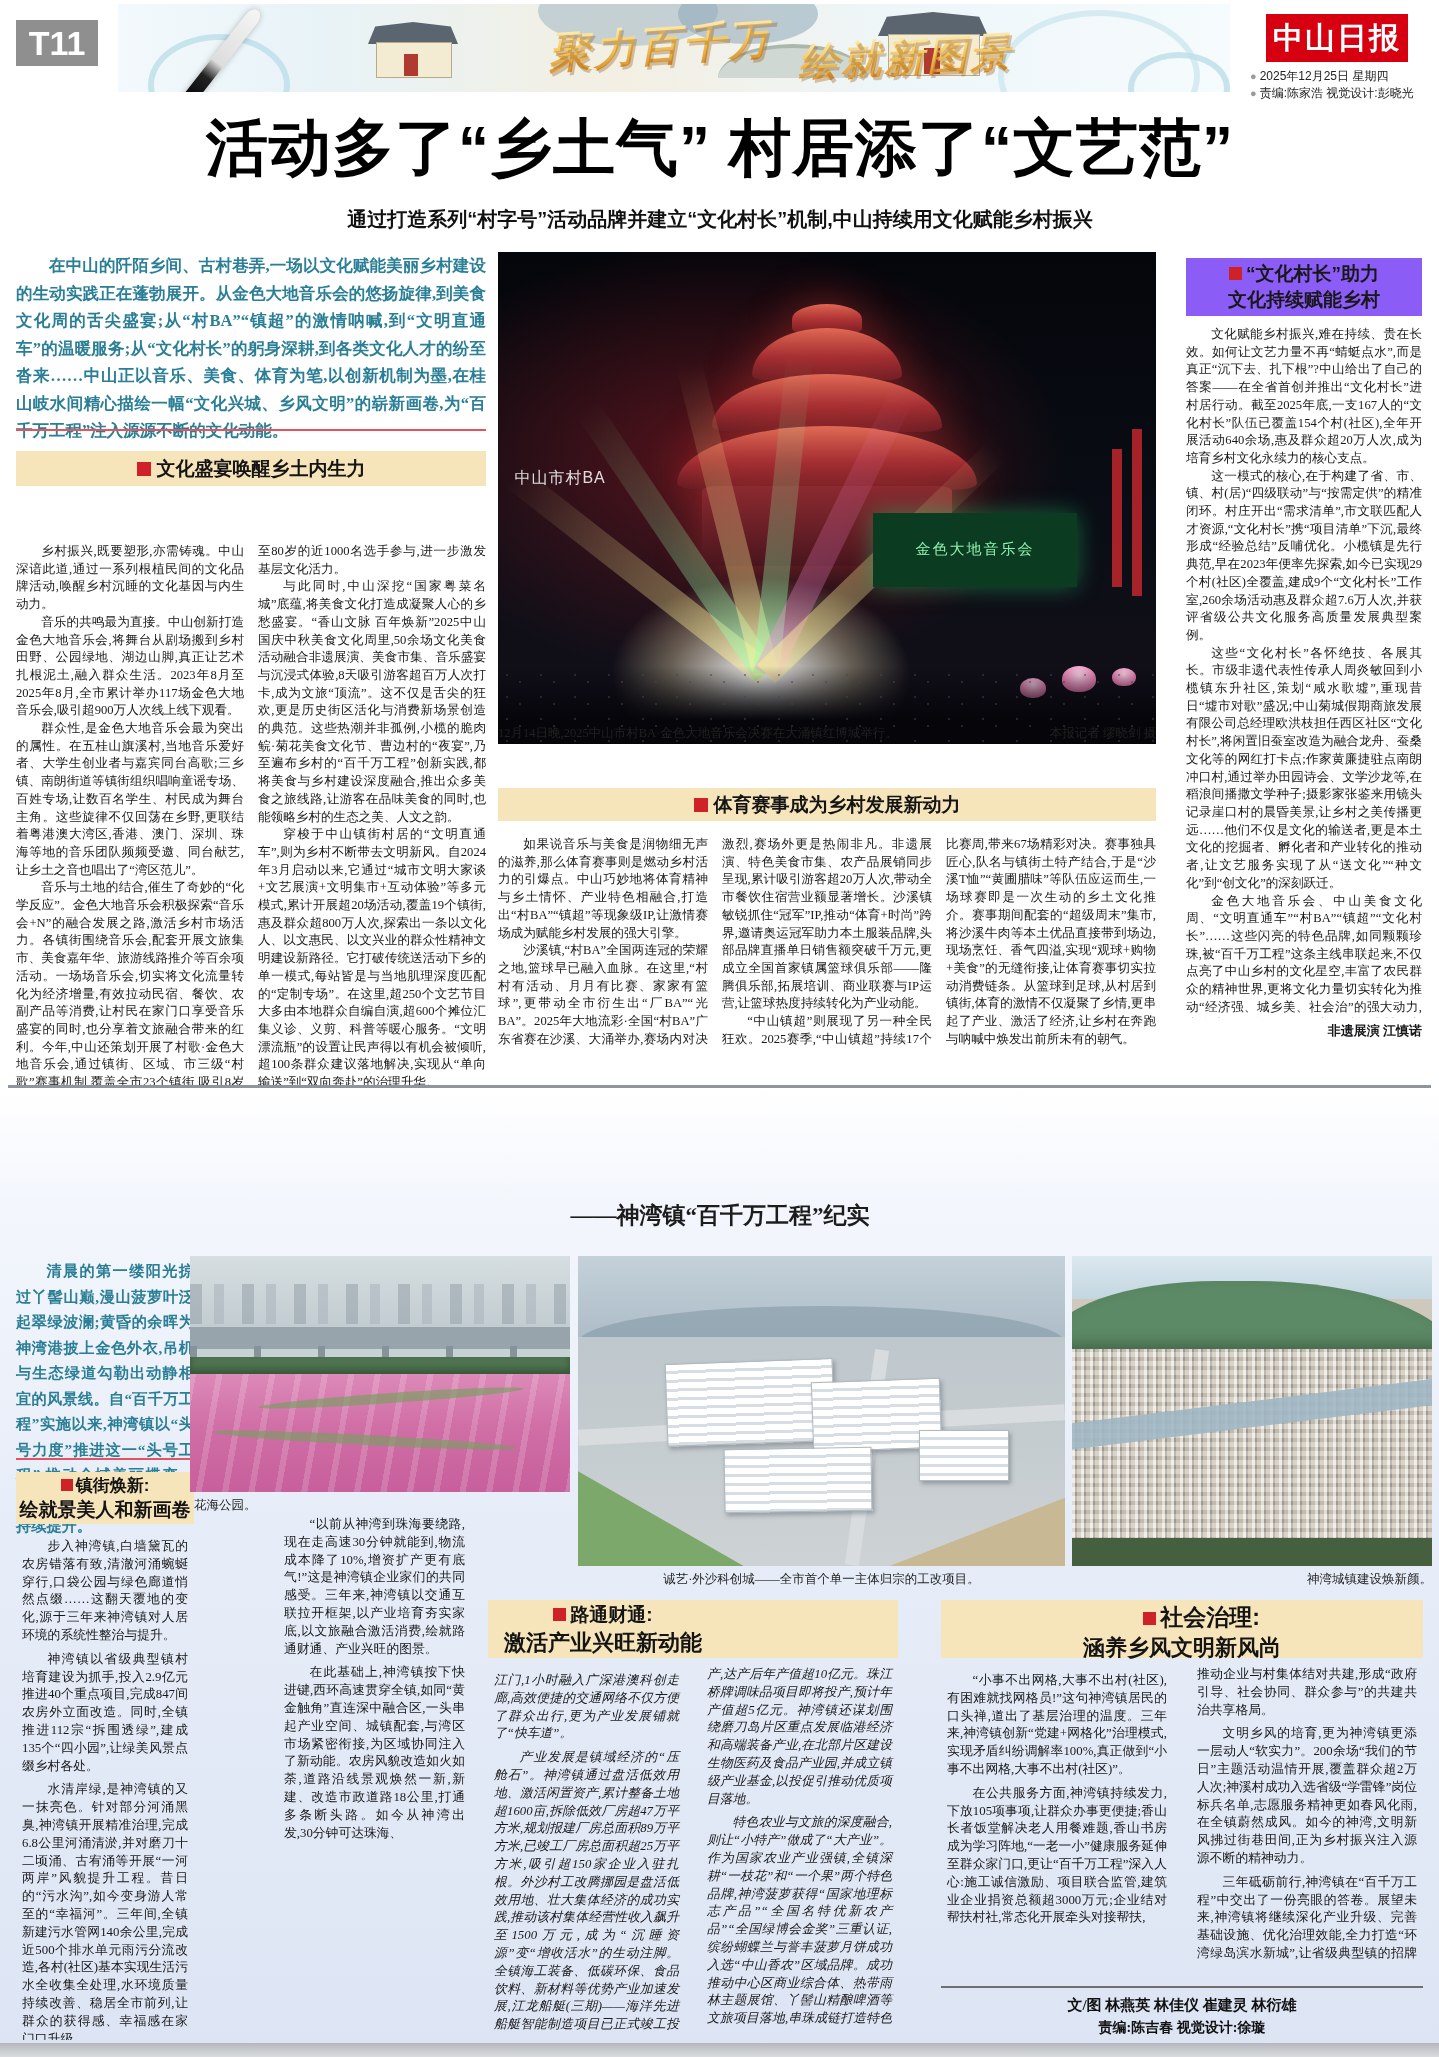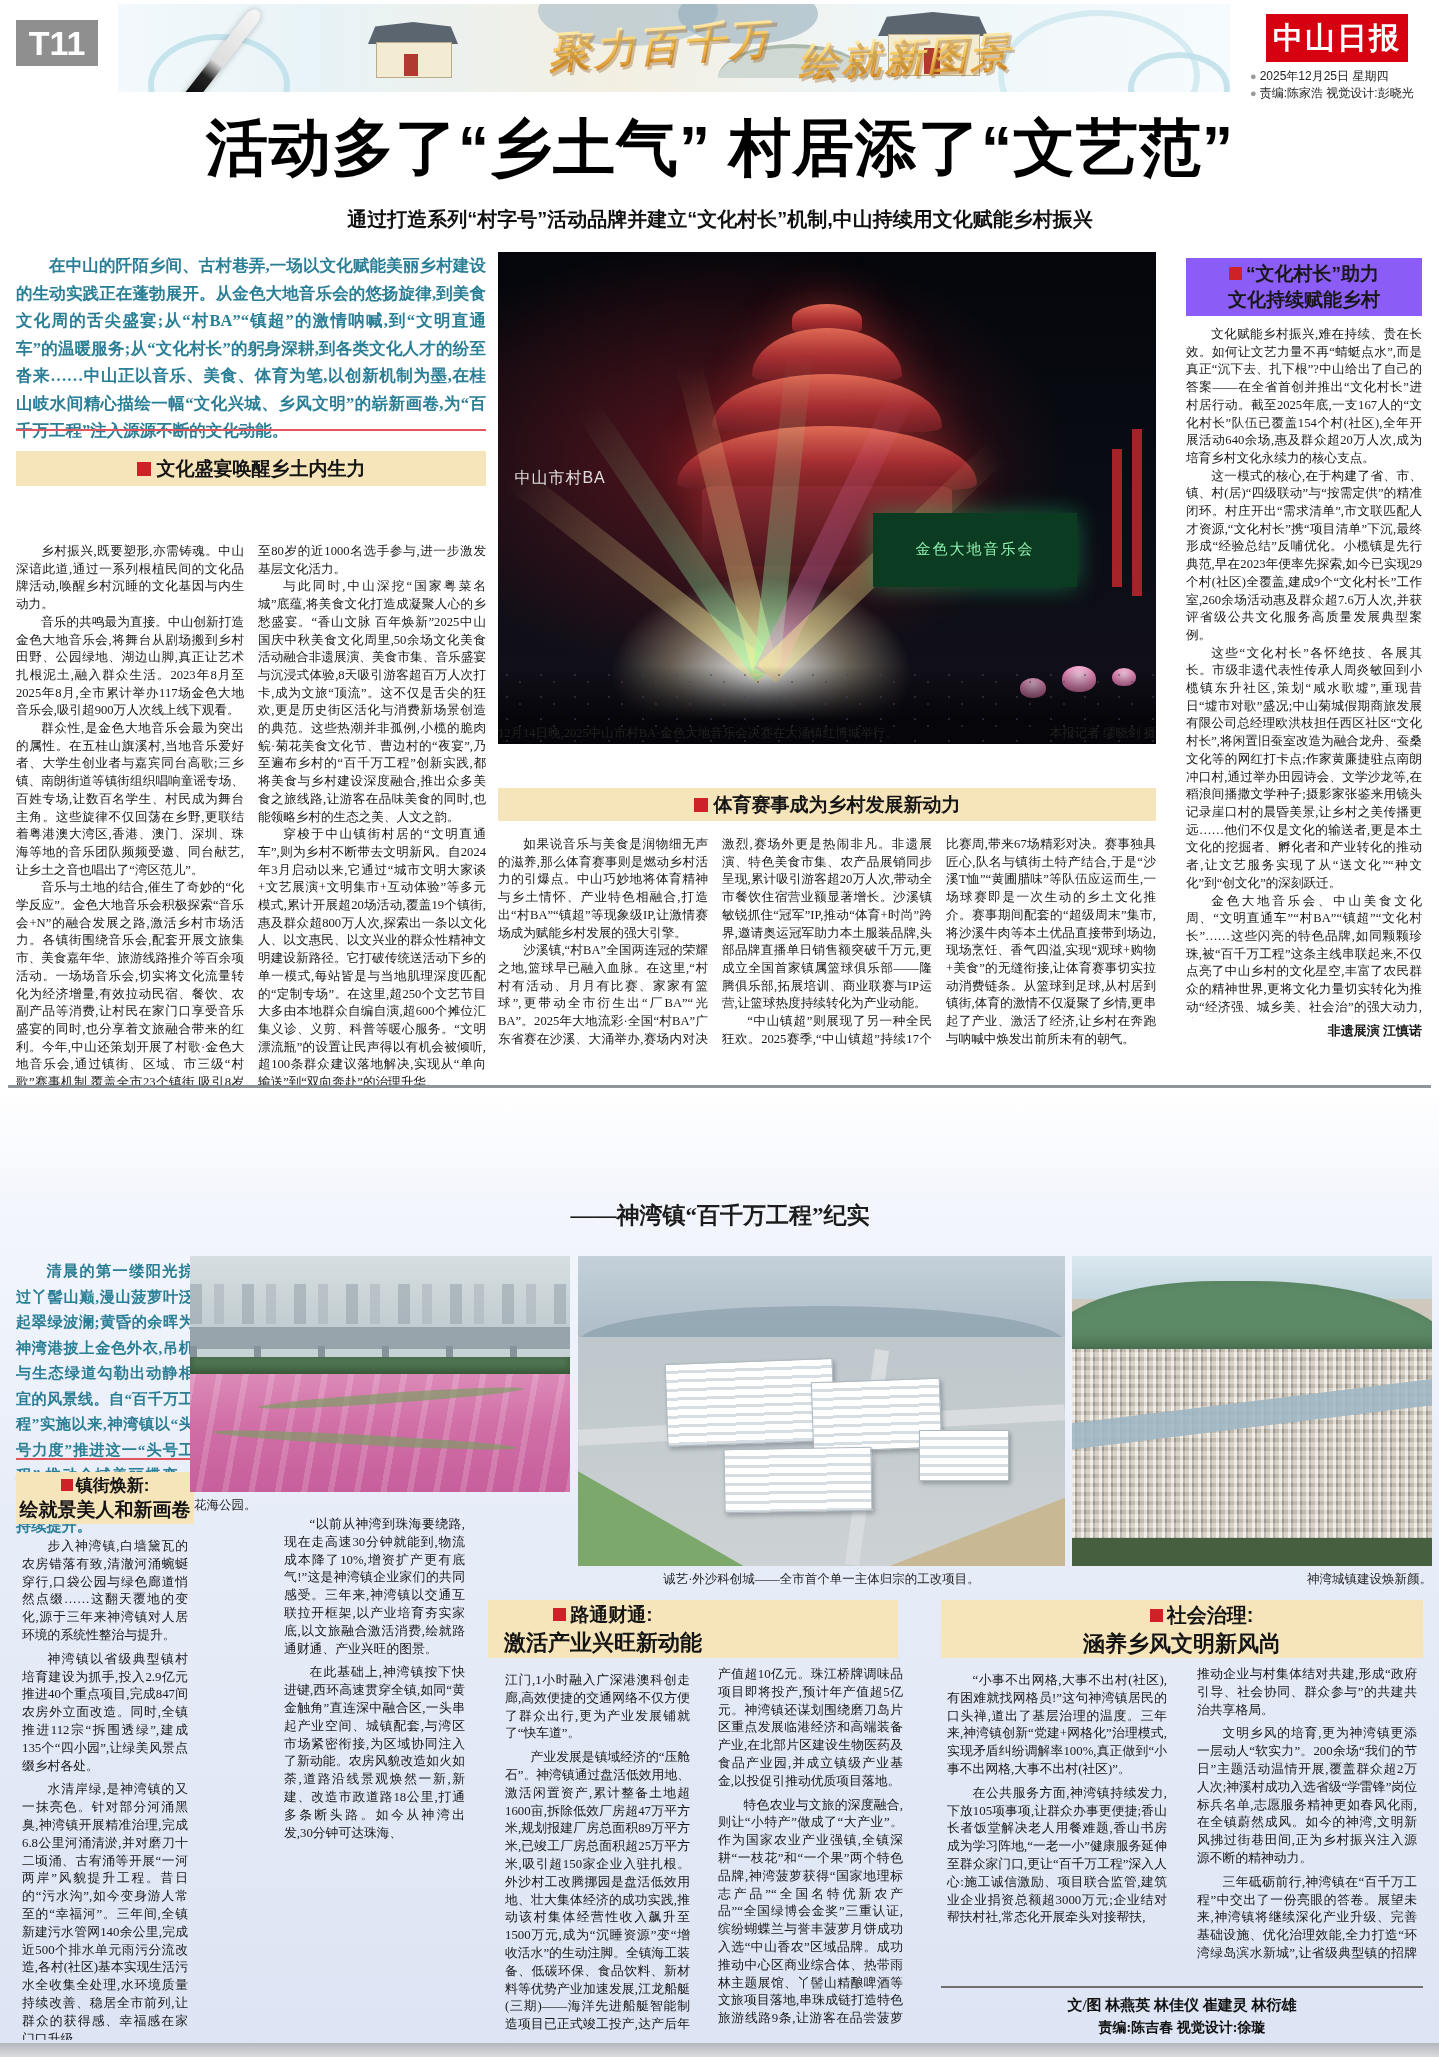--- a/index.html
+++ b/index.html
@@ -283,28 +283,28 @@
   <div class="abs btxt2" style="left:278px;top:1510px;width:193px;height:530px;overflow:hidden;">
     <p>“以前从神湾到珠海要绕路,现在走高速30分钟就能到,物流成本降了10%,增资扩产更有底气!”这是神湾镇企业家们的共同感受。三年来,神湾镇以交通互联拉开框架,以产业培育夯实家底,以文旅融合激活消费,绘就路通财通、产业兴旺的图景。</p>
     <p>在此基础上,神湾镇按下快进键,西环高速贯穿全镇,如同“黄金触角”直连深中融合区,一头串起产业空间、城镇配套,与湾区市场紧密衔接,为区域协同注入了新动能。农房风貌改造如火如荼,道路沿线景观焕然一新,新建、改造市政道路18公里,打通多条断头路。如今从神湾出发,30分钟可达珠海、</p>
   </div>
   <div class="abs bar2l sans" style="left:488px;top:1600px;width:410px;height:56px;padding-top:2px;">
     <div style="width:230px;">
       <div style="font-size:19px;"><span style="display:inline-block;width:13px;height:13px;background:#cf2128;margin-right:4px;"></span><span>路通财通:</span></div>
       <div style="font-size:22px;">激活产业兴旺新动能</div>
     </div>
   </div>
-  <div class="abs btxt2 cols2" style="left:499px;top:1666px;width:410px;height:374px;column-gap:16px;overflow:hidden;">
+  <div class="abs btxt2 cols2" style="left:488px;top:1666px;width:410px;height:374px;column-gap:16px;overflow:hidden;font-style:italic;">
     <p class="noindent">江门,1小时融入广深港澳科创走廊,高效便捷的交通网络不仅方便了群众出行,更为产业发展铺就了“快车道”。</p>
     <p>产业发展是镇域经济的“压舱石”。神湾镇通过盘活低效用地、激活闲置资产,累计整备土地超1600亩,拆除低效厂房超47万平方米,规划报建厂房总面积89万平方米,已竣工厂房总面积超25万平方米,吸引超150家企业入驻扎根。外沙村工改腾挪园是盘活低效用地、壮大集体经济的成功实践,推动该村集体经营性收入飙升至1500万元,成为“沉睡资源”变“增收活水”的生动注脚。全镇海工装备、低碳环保、食品饮料、新材料等优势产业加速发展,江龙船艇(三期)——海洋先进船艇智能制造项目已正式竣工投产,达产后年产值超10亿元。珠江桥牌调味品项目即将投产,预计年产值超5亿元。神湾镇还谋划围绕磨刀岛片区重点发展临港经济和高端装备产业,在北部片区建设生物医药及食品产业园,并成立镇级产业基金,以投促引推动优质项目落地。</p>
     <p>特色农业与文旅的深度融合,则让“小特产”做成了“大产业”。作为国家农业产业强镇,全镇深耕“一枝花”和“一个果”两个特色品牌,神湾菠萝获得“国家地理标志产品”“全国名特优新农产品”“全国绿博会金奖”三重认证,缤纷蝴蝶兰与誉丰菠萝月饼成功入选“中山香农”区域品牌。成功推动中心区商业综合体、热带雨林主题展馆、丫髻山精酿啤酒等文旅项目落地,串珠成链打造特色旅游线路9条,让游客在品尝菠萝甜、禾虫鲜之际感受神湾山水之美。</p>
   </div>
 
   <div class="abs bar2l sans" style="left:941px;top:1600px;width:482px;height:56px;padding-top:2px;">
-    <div style="font-size:20px;padding-left:39px;"><span style="display:inline-block;width:13px;height:13px;background:#cf2128;margin-right:4px;"></span><span>社会治理:</span></div>
+    <div style="font-size:23px;padding-left:39px;"><span style="display:inline-block;width:13px;height:13px;background:#cf2128;margin-right:4px;"></span><span>社会治理:</span></div>
     <div style="font-size:22px;">涵养乡风文明新风尚</div>
   </div>
   <div class="abs btxt2 cols2" style="left:941px;top:1666px;width:482px;height:300px;column-gap:18px;overflow:hidden;">
     <p>“小事不出网格,大事不出村(社区),有困难就找网格员!”这句神湾镇居民的口头禅,道出了基层治理的温度。三年来,神湾镇创新“党建+网格化”治理模式,实现矛盾纠纷调解率100%,真正做到“小事不出网格,大事不出村(社区)”。</p>
     <p>在公共服务方面,神湾镇持续发力,下放105项事项,让群众办事更便捷;香山长者饭堂解决老人用餐难题,香山书房成为学习阵地,“一老一小”健康服务延伸至群众家门口,更让“百千万工程”深入人心:施工诚信激励、项目联合监管,建筑业企业捐资总额超3000万元;企业结对帮扶村社,常态化开展牵头对接帮扶,</p>
     <p class="noindent">推动企业与村集体结对共建,形成“政府引导、社会协同、群众参与”的共建共治共享格局。</p>
     <p>文明乡风的培育,更为神湾镇更添一层动人“软实力”。200余场“我们的节日”主题活动温情开展,覆盖群众超2万人次;神溪村成功入选省级“学雷锋”岗位标兵名单,志愿服务精神更如春风化雨,在全镇蔚然成风。如今的神湾,文明新风拂过街巷田间,正为乡村振兴注入源源不断的精神动力。</p>
     <p>三年砥砺前行,神湾镇在“百千万工程”中交出了一份亮眼的答卷。展望未来,神湾镇将继续深化产业升级、完善基础设施、优化治理效能,全力打造“环湾绿岛滨水新城”,让省级典型镇的招牌更亮,让乡村振兴的底色更浓,续写更多“菠萝香里说丰年”的精彩故事。</p>
   </div>
 

